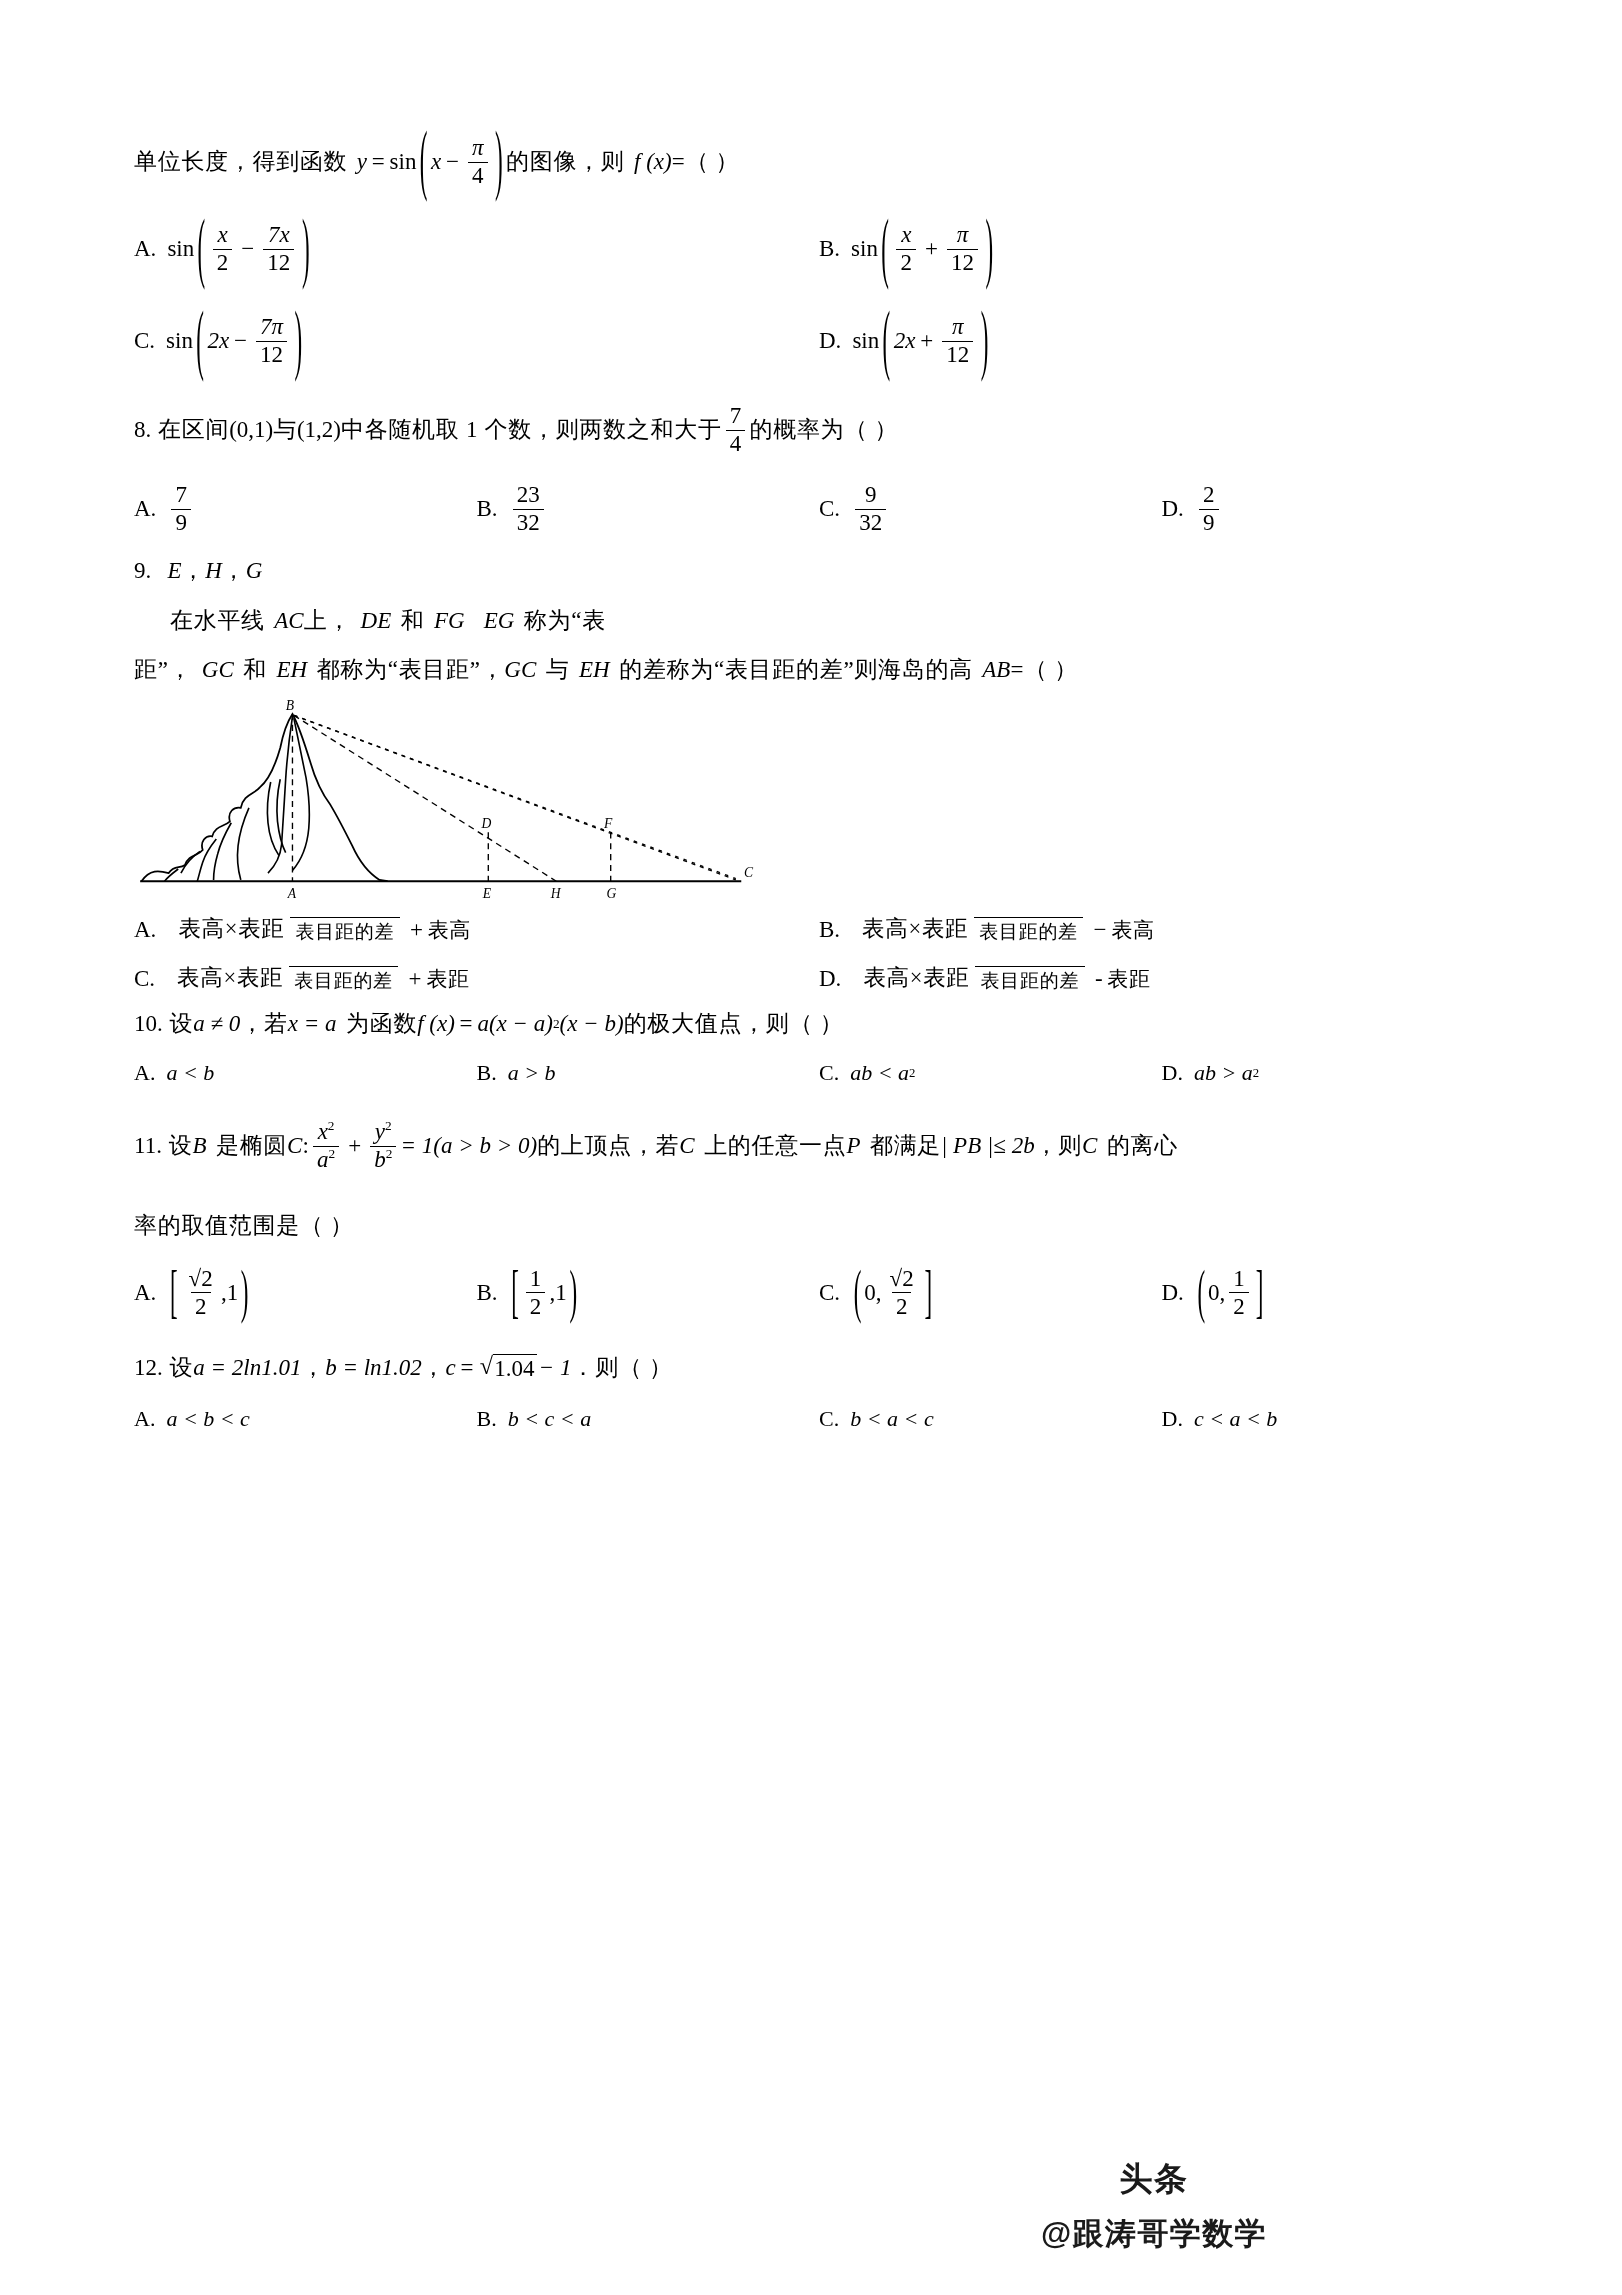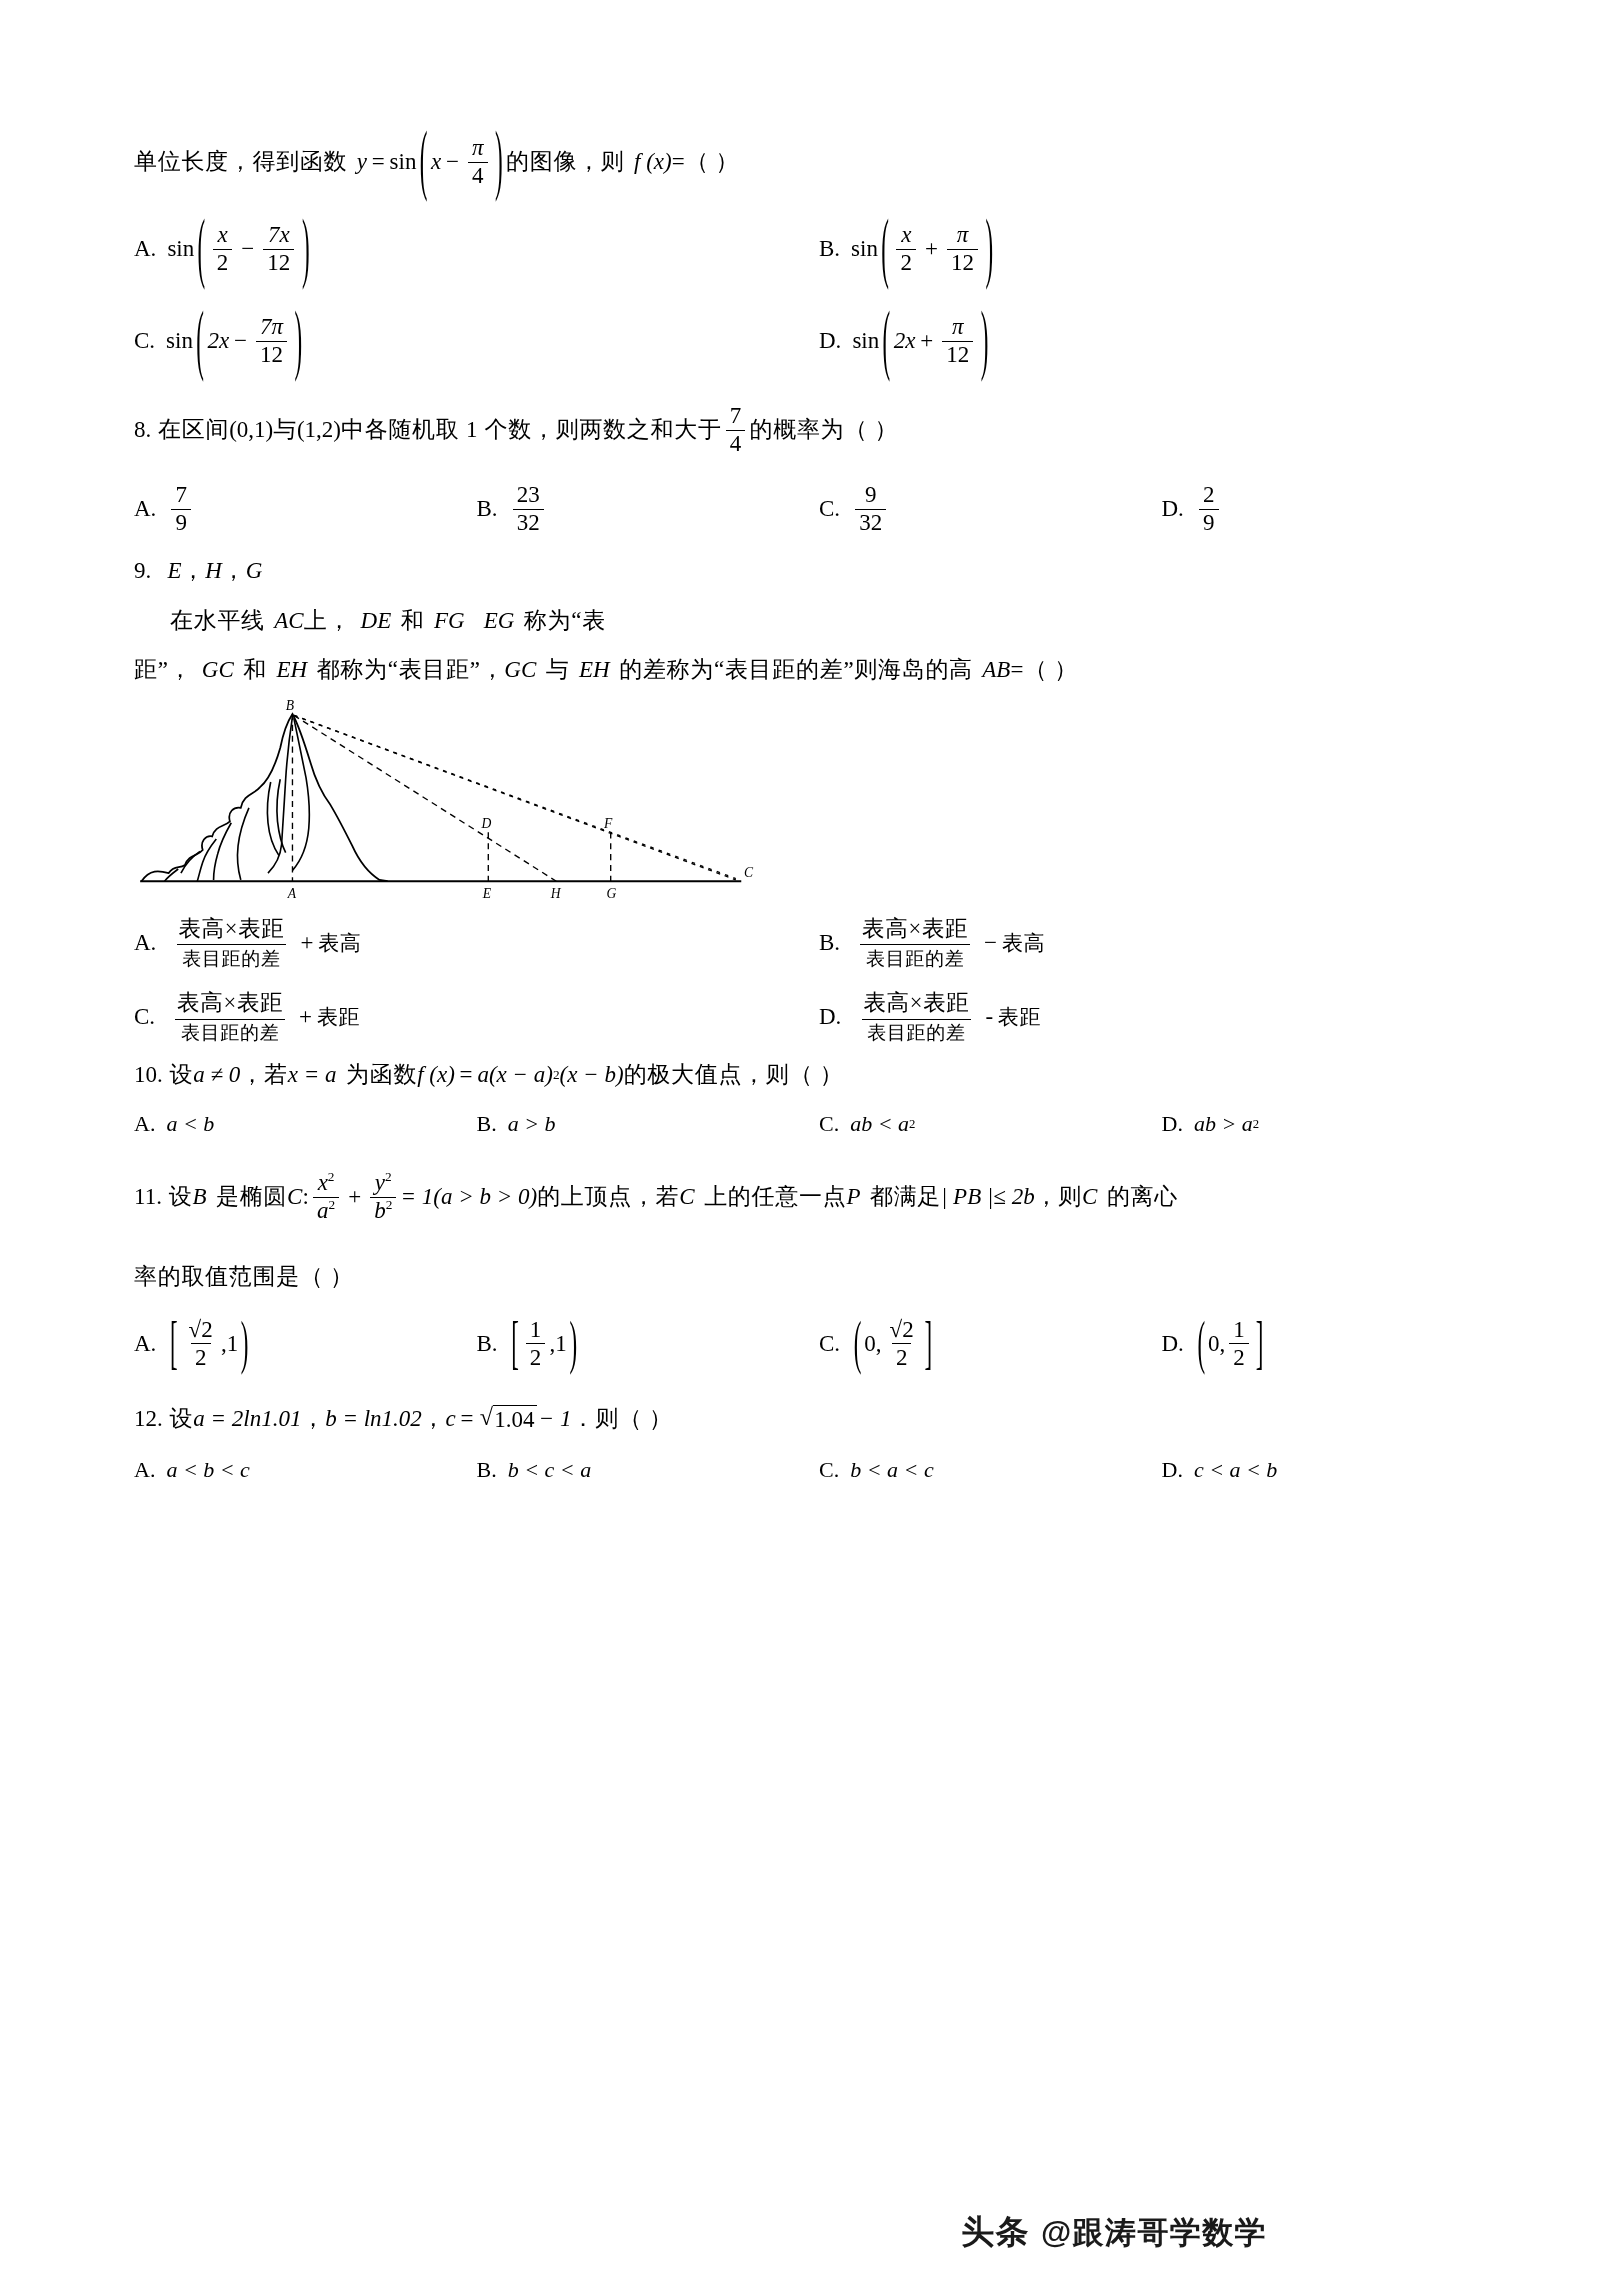--- a/index.html
+++ b/index.html
@@ -44,33 +44,33 @@
   .sqrt .body { border-top:1.4px solid #000; padding:1.4px 2.7px 0 1.4px; }
 
   
   .opts { display:flex; align-items:flex-start; margin:11px 0 17.7px 0; font-size:23px; }
   .opt { display:flex; align-items:center; }
   .opt .lbl { margin-right:11px; font-style:normal; }
   .opts.four > .opt { width:25%; }
   .opts.two > .opt { width:50%; }
 
   
-  .cfrac { display:inline-flex; flex-direction:column; align-items:center; margin:0 5.5px; line-height:1.15; }
+  .cfrac { display:inline-flex; flex-direction:row; align-items:center; margin:0 5.5px; line-height:1.15; }
   .cfrac .top { padding:0 5.5px 2.7px 5.5px; font-size:22.5px; }
   .cfrac .bot { padding:2.7px 5.5px 0 5.5px; border-top:1.4px solid #000; font-size:19px; }
 
   
   .figure { margin:15px 0 9.5px 0; }
 
   
   .watermark {
     position:absolute; right:89px; bottom:40px;
     display:flex; align-items:center; gap:11px;
     font-family:"Liberation Sans","DejaVu Sans",sans-serif;
-    font-weight:bold; font-size:31px; color:#1a1a1a; letter-spacing:1.4px;
+    font-weight:bold; font-size:31px; color:#1a1a1a; letter-spacing:1.4px;flex-direction:column;
   }
   .watermark .tt { font-size:33px; }
 </style>
 </head>
 <body>
 
 <div class="page">
   <div class="content">
 
     <div class="line qline">

